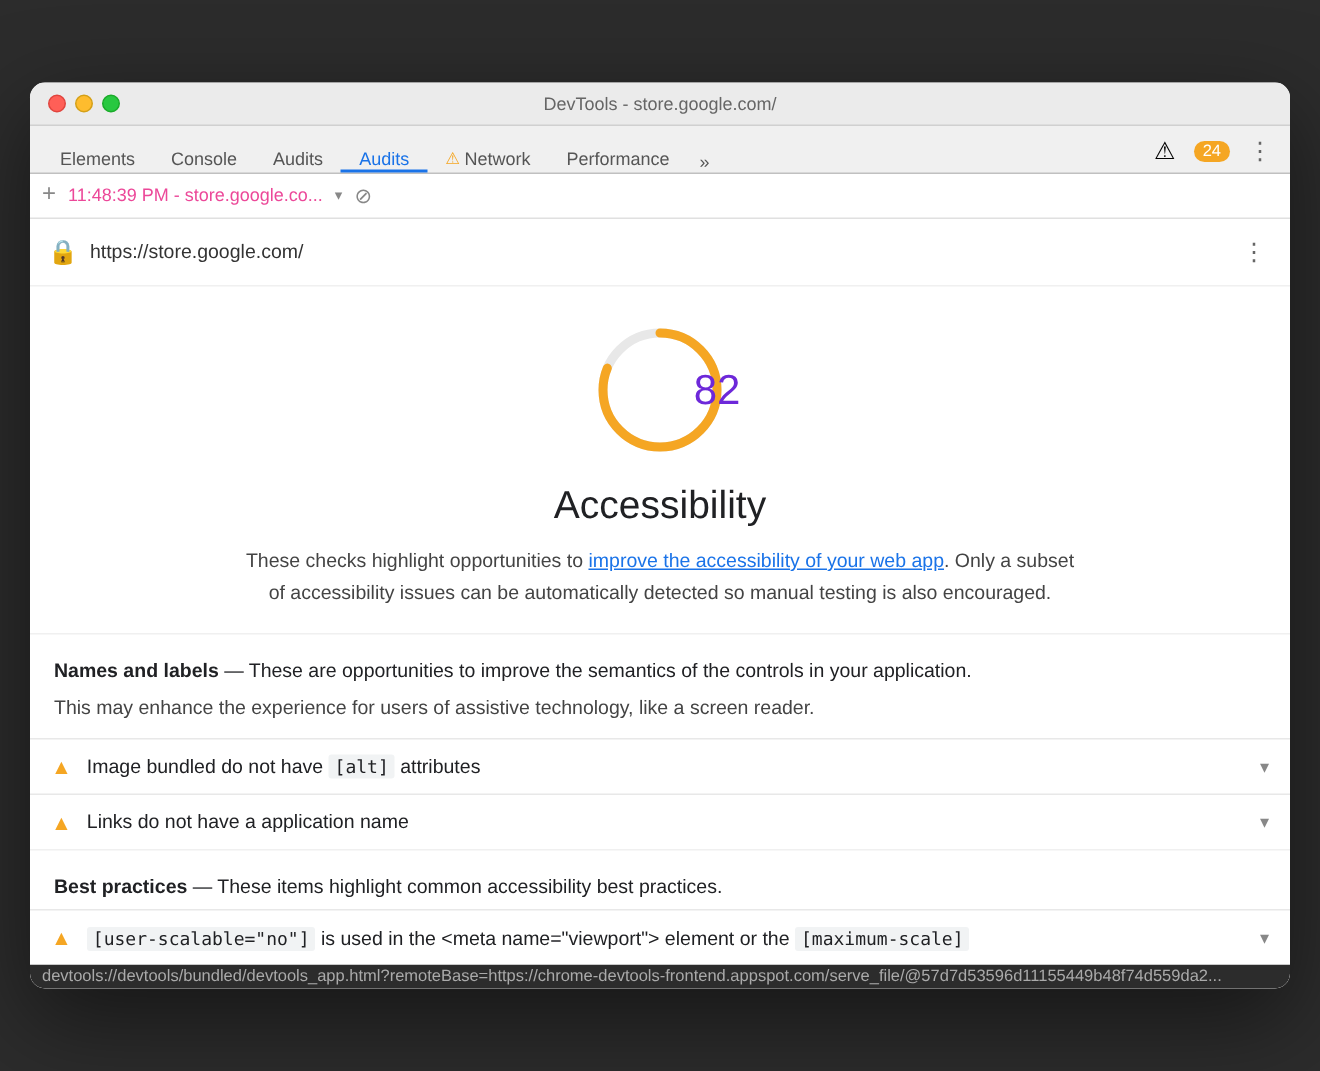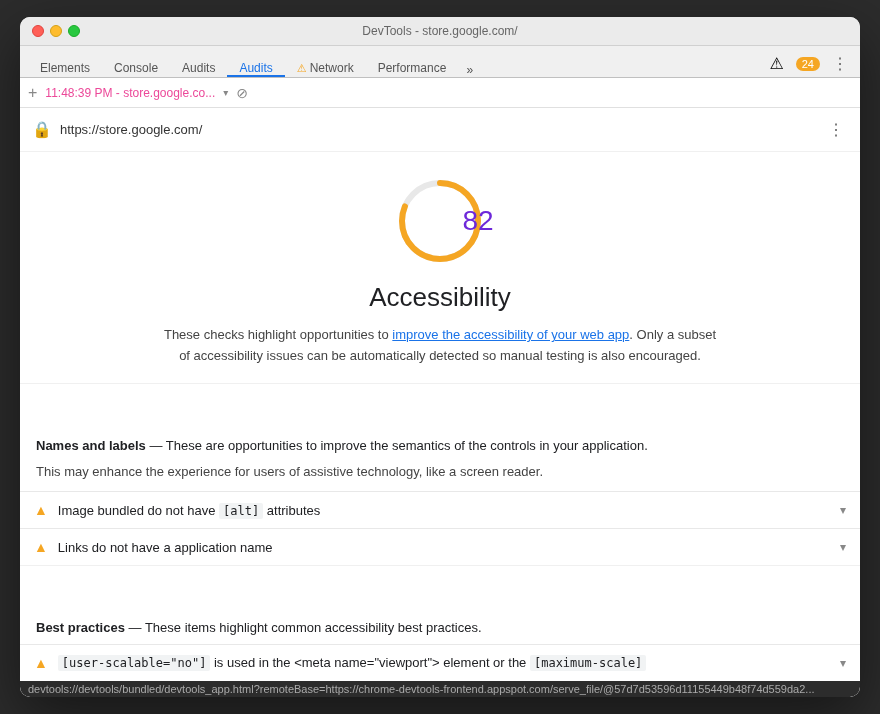--- a/index.html
+++ b/index.html
@@ -228,21 +228,20 @@
     
     .section-header {
       padding: 14px 16px 6px;
       border-top: 1px solid #f0f0f0;
     }
 
     .section-header-text {
       font-size: 13px;
       color: #202124;
       line-height: 1.5;
-      margin-top: 38px;
     }
 
     .section-header-text strong {
       font-weight: 600;
     }
 
     .section-subtitle {
       font-size: 13px;
       color: #444;
       padding: 0 16px 10px;

